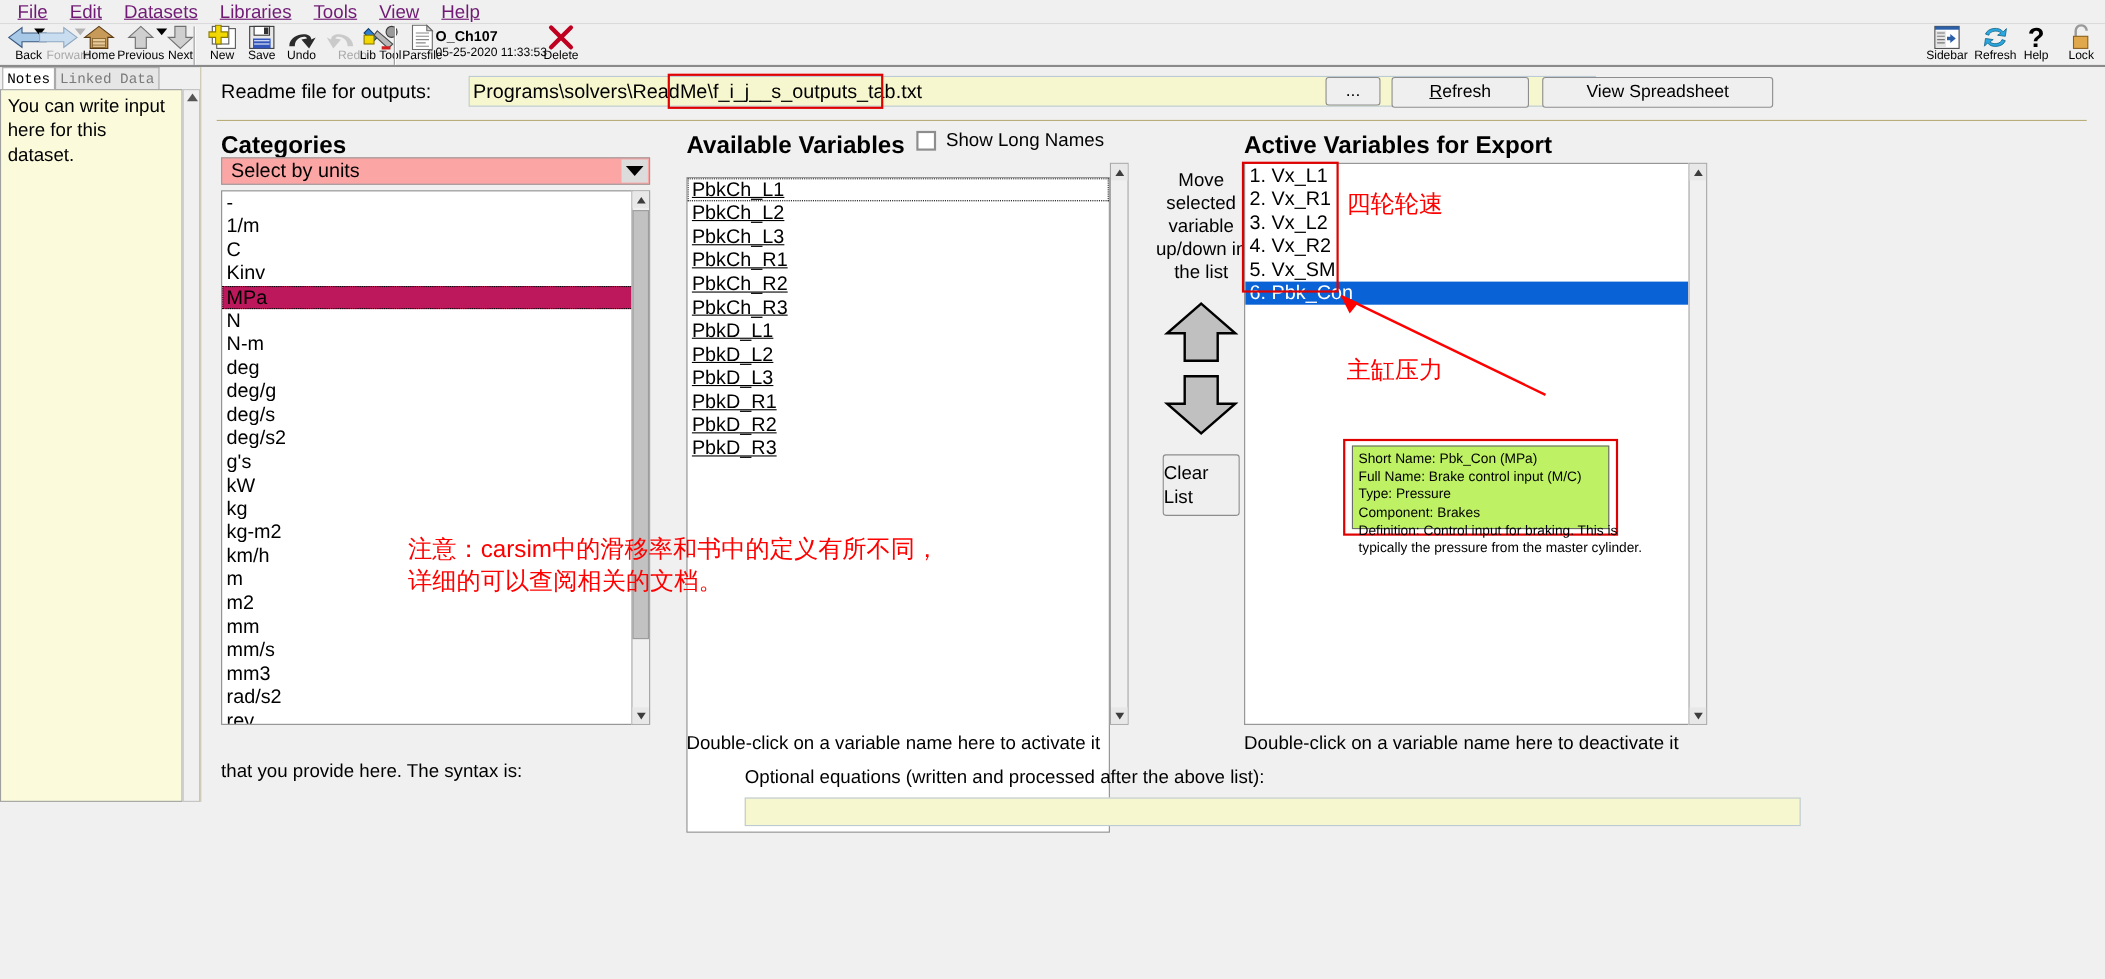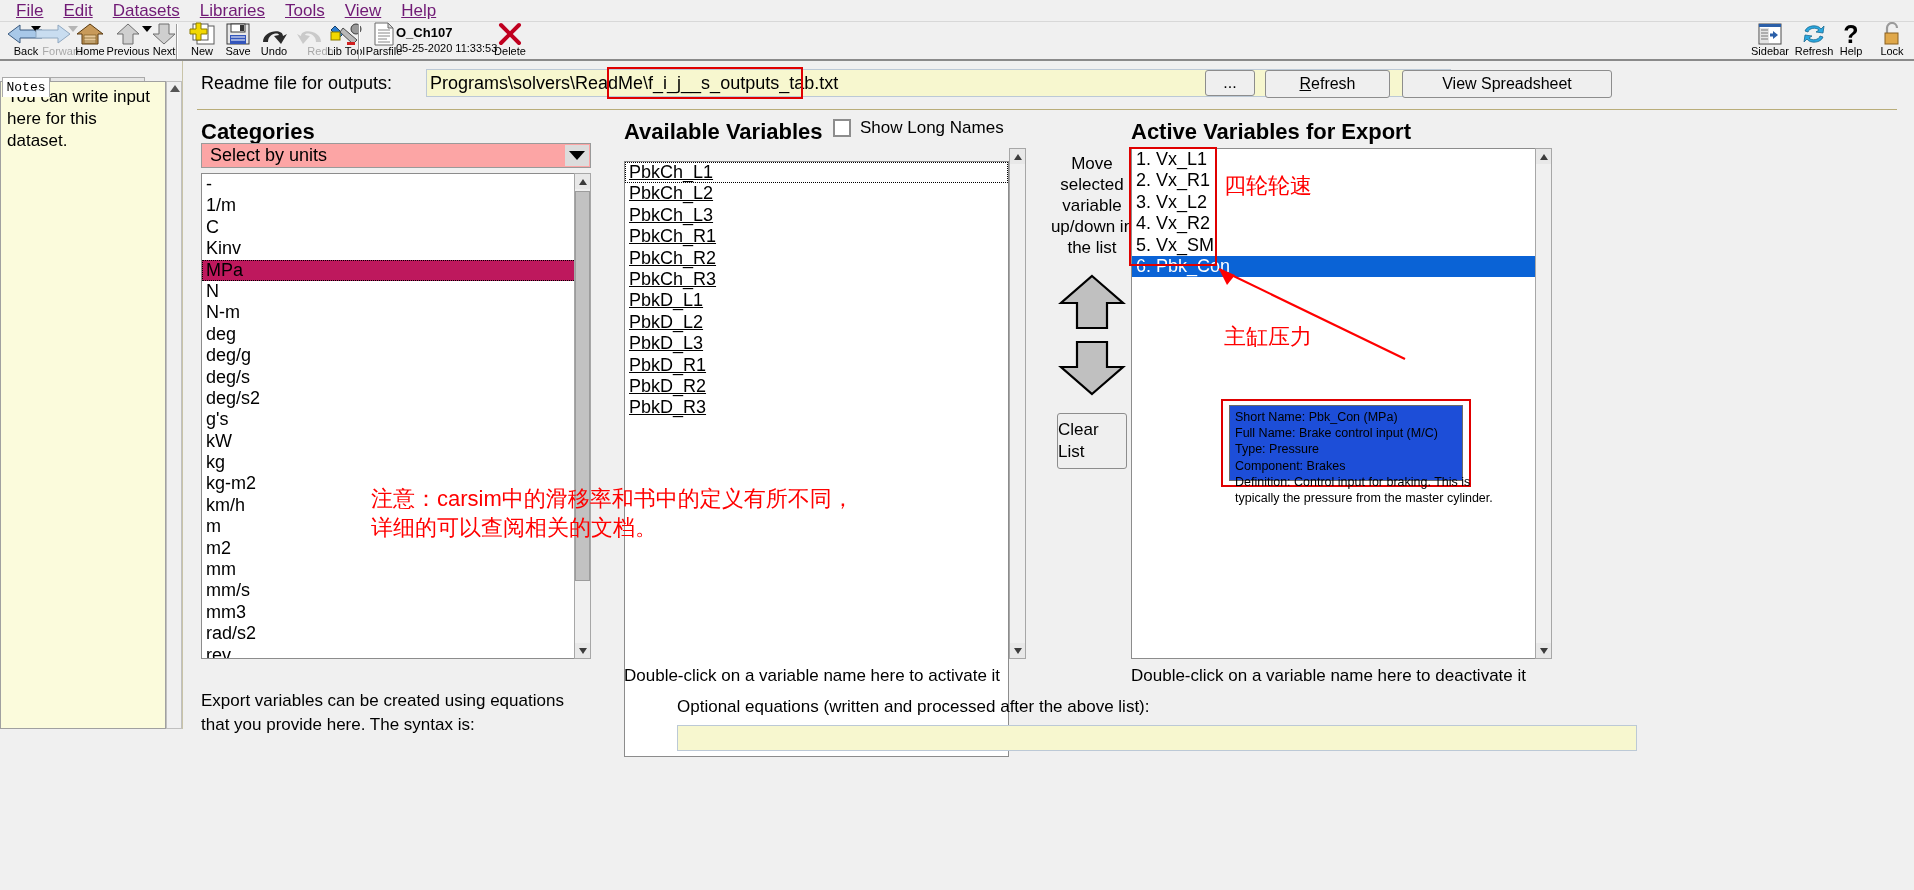--- a/index.html
+++ b/index.html
@@ -53,21 +53,21 @@
   
   .tb-right { position: absolute; top: 0; height: 39px; width: 48px;
     display:flex; flex-direction:column; align-items:center; }
 
   
   .tabstrip { position: absolute; left: 0; top: 61px; width: 175px; height: 20px; }
   .tab {
     position: absolute; top: 0; height: 20px;
     font-family: "Liberation Mono", monospace; font-size: 13px;
     display: flex; align-items: center; justify-content: center;
-    border: 1px solid #aaa; border-bottom: none; margin-top: 16px;
+    border: 1px solid #aaa; border-bottom: none;
   }
   .tab.active { background: #ffffff; color: #000; z-index: 2; }
   .tab.inactive { background: #e6e6e6; color: #7a7a7a; }
   .notesarea {
     position: absolute; left: 0; top: 81px; width: 166px; height: 648px;
     background: #fbfbdc; border: 1px solid #a0a0a0;
     padding: 4px 6px; font-size: 17px; color: #000; line-height: 22px;
   }
   .notes-scroll {
     position: absolute; left: 166px; top: 81px; width: 16px; height: 648px;
@@ -162,21 +162,21 @@
   }
 
   .bigarrow { position: absolute; }
 
   
   .redbox { position: absolute; border: 2px solid #e00000; pointer-events: none; }
   .redtext { position: absolute; color: #ff0000; font-size: 21px; white-space: nowrap; }
   .redtext.cn { font-size: 22px; }
 
   .tooltip {
-    position: absolute; background: #1d4ed8; border: 1px solid #6b6b6b;
+    position: absolute; background: #bef264; border: 1px solid #6b6b6b;
     font-size: 12.5px; color: #000; line-height: 16.2px;
     padding: 3px 5px; white-space: nowrap;
   }
 
   .bottomtext { position: absolute; font-size: 17px; color: #000; line-height: 24px; }
 
   .optbox {
     position: absolute; background: #f7f7cf; border: 1px solid #bcc9d6;
   }
 
@@ -536,20 +536,19 @@
       <div>Type: Pressure</div>
       <div>Component: Brakes</div>
       <div>Definition: Control input for braking. This is</div>
       <div>typically the pressure from the master cylinder.</div>
     </div>
 
     <div class="redtext cn" style="left:188px; top:423px;">注意：carsim中的滑移率和书中的定义有所不同，</div>
     <div class="redtext cn" style="left:188px; top:452px;">详细的可以查阅相关的文档。</div>
 
     <div class="bottomtext" style="left:18px; top:628px; width:420px;">
-      <div>Export variables can be created using equations</div>
       <div>that you provide here. The syntax is:</div>
     </div>
     <div class="bottomtext" style="left:494px; top:634px;">Optional equations (written and processed after the above list):</div>
     <div class="optbox" style="left:494px; top:664px; width:960px; height:26px;"></div>
   </div>
 
 </div>
 
 </body></html>

